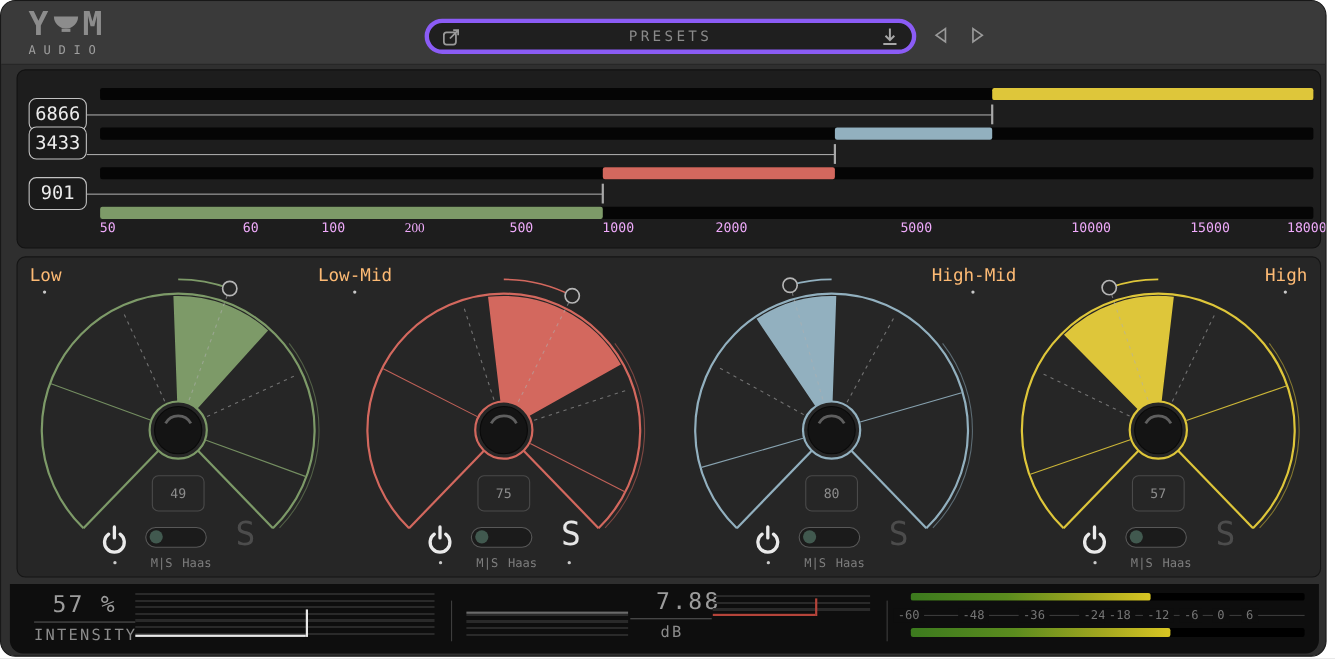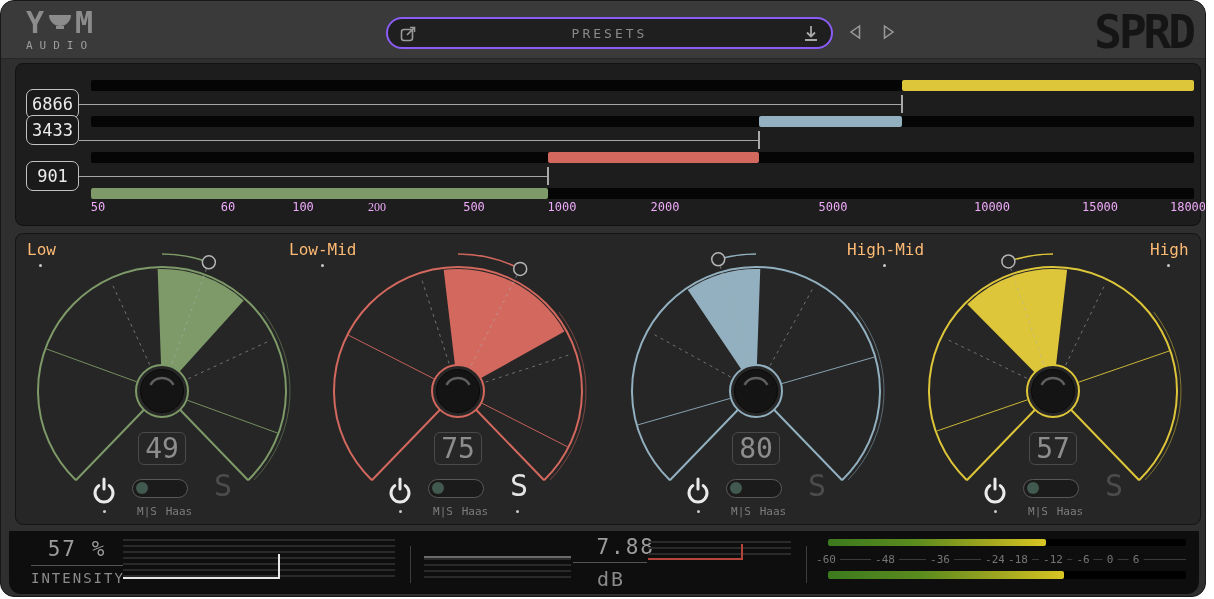--- a/index.html
+++ b/index.html
@@ -5,40 +5,40 @@
   * { margin:0; padding:0; box-sizing:border-box; }
   body { background:#ffffff; font-family:"DejaVu Sans Mono","Liberation Mono",monospace; width:1214px; height:599px; overflow:hidden; }
   .abs { position:absolute; }
   #window { position:absolute; left:0; top:0; width:1206px; height:597px; background:#2f2f2f; border-radius:14px; overflow:hidden; border:1px solid #181818; }
 
   
   #header { position:absolute; left:0; top:0; width:100%; height:58px; background:#3a3a3a; border-bottom:1px solid #262626; }
   .brand { position:absolute; left:25px; top:8px; color:#8f8f8f; }
   .brand-top { display:flex; align-items:flex-start; gap:2px; font-size:30px; font-weight:bold; letter-spacing:1px; color:#8c8c8c; line-height:28px;}
   .brand-sub { font-size:11px; letter-spacing:7px; color:#9f9f9f; margin-top:2px; }
-  .preset-bar { position:absolute; left:385px; top:16px; width:447px; height:32px; background:#1f1f1f; border:2px solid #8b5cf6; border-radius:16px; display:flex; align-items:center; justify-content:space-between; padding:0 12px; cursor:pointer;}
+  .preset-bar { position:absolute; left:385px; top:16px; width:447px; height:32px; background:#1f1f1f; border:4px solid #8b5cf6; border-radius:16px; display:flex; align-items:center; justify-content:space-between; padding:0 12px; cursor:pointer;}
   .preset-label { color:#8a8a8a; font-size:13px; letter-spacing:3px; position:absolute; left:0; right:0; text-align:center; }
   .nav-btn { position:absolute; top:23px; width:18px; height:18px; background:none; border:none; cursor:pointer; }
   #sprd-logo { position:absolute; right:12px; top:4px; font-size:46px; font-weight:800; letter-spacing:-3px; color:#151515; font-family:"DejaVu Sans Mono",monospace; }
 
   
   #band-panel { position:absolute; left:14px; top:62px; width:1186px; height:163px; background:#1d1d1d; border:1px solid #121212; border-radius:8px; }
   #dial-panel { position:absolute; left:14px; top:232px; width:1186px; height:292px; background:#262626; border:1px solid #151515; border-radius:8px; }
 
   .bar-track { position:absolute; height:11px; background:#050505; border-radius:2px; }
   .bar-fill  { position:absolute; height:11px; border-radius:2px; }
   .xover-box { position:absolute; left:10px; width:53px; height:30px; background:#1a1a1a; border:1.5px solid #c2c2c2; border-radius:7px; color:#ececec; font-size:17px; display:flex; align-items:center; justify-content:center; cursor:pointer; }
   .xover-line { position:absolute; height:1px; background:#bdbdbd; opacity:.85; }
   .xover-tick { position:absolute; width:2px; height:18px; background:#a8a8a8; cursor:ew-resize; }
   .axis-label { position:absolute; transform:translateX(-50%); color:#f0abfc; font-size:12px; top:136px; }
 
   .dial-label { position:absolute; top:6px; color:#fdba74; font-size:16px; }
   .dot { position:absolute; width:3px; height:3px; border-radius:50%; background:#c9c9c9; }
   .dial-svg { position:absolute; top:0; width:296px; height:296px; cursor:pointer; }
-  .value-box { position:absolute; top:198px; width:48px; height:33px; border:1px solid #4a4a4a; border-radius:6px; color:#8d8d8d; font-size:28px; display:flex; align-items:center; justify-content:center; cursor:pointer; }
+  .value-box { position:absolute; top:198px; width:48px; height:33px; border:1px solid #4a4a4a; border-radius:6px; color:#8d8d8d; font-size:12px; display:flex; align-items:center; justify-content:center; cursor:pointer; }
   .pwr { position:absolute; top:242px; width:24px; height:30px; cursor:pointer; }
   .toggle { position:absolute; top:245px; width:56px; height:19px; border:1.5px solid #585858; background:#1b1b1b; border-radius:10px; cursor:pointer; }
   .toggle-knob { position:absolute; left:3px; top:2px; width:12px; height:12px; border-radius:50%; background:#41594f; }
   .tgl-label { position:absolute; top:271px; font-size:11px; color:#7d7d7d; transform:translateX(-50%); }
   .solo { position:absolute; top:236px; font-size:30px; cursor:pointer; line-height:32px;}
 
   
   #footer { position:absolute; left:8px; top:530px; width:1190px; height:63px; background:#0e0e0e; border-radius:0 0 12px 12px; }
   .stripes { background:repeating-linear-gradient(180deg,#2a2a2a 0,#2a2a2a 2px,transparent 2px,transparent 6px); }
   .fdivider { position:absolute; width:1px; top:15px; height:37px; background:#3d3d3d; }
@@ -82,21 +82,20 @@
       <svg width="14" height="16" viewBox="0 0 14 16">
         <path d="M11.5 2 L3 8 L11.5 14 Z" fill="none" stroke="#9a9a9a" stroke-width="1.5"></path>
       </svg>
     </button>
     <button class="nav-btn" style="left:879px">
       <svg width="14" height="16" viewBox="0 0 14 16">
         <path d="M2.5 2 L11 8 L2.5 14 Z" fill="none" stroke="#9a9a9a" stroke-width="1.5"></path>
       </svg>
     </button>
 
-    <div id="sprd-logo">SPRD</div>
   </div>
 
   <section id="band-panel">
       <div class="bar-track" style="left: 75px; top: 16px; width: 1103px; position: absolute;"></div>
       <div class="bar-fill" style="left: 886px; top: 16px; width: 292px; background: rgb(222, 198, 58); position: absolute;"></div>
       <div class="bar-track" style="left: 75px; top: 52px; width: 1103px; position: absolute;"></div>
       <div class="bar-fill" style="left: 743px; top: 52px; width: 143px; background: rgb(146, 176, 191); position: absolute;"></div>
       <div class="bar-track" style="left: 75px; top: 88px; width: 1103px; position: absolute;"></div>
       <div class="bar-fill" style="left: 532px; top: 88px; width: 211px; background: rgb(211, 104, 94); position: absolute;"></div>
       <div class="bar-track" style="left: 75px; top: 124px; width: 1103px; position: absolute;"></div>
@@ -261,21 +260,21 @@
     <div class="abs stripes" style="left:114px; top:8px; width:272px; height:40px;"></div>
     <div class="abs" id="intensity-hline" style="top: 46px; height: 2px; background: rgb(232, 232, 232); left: 114px; width: 155.04px;"></div>
     <div class="abs" id="intensity-vline" style="top: 23px; width: 2px; height: 25px; background: rgb(232, 232, 232); left: 269.04px;"></div>
 
     <div class="fdivider" style="left:401px"></div>
 
     <div class="abs stripes" style="left:415px; top:27px; width:147px; height:21px;"></div>
     <div class="abs" style="left:415px; top:25px; width:147px; height:2px; background:#6b6b6b;"></div>
     <div class="abs fval" style="left:556px; top:4px; width:90px; text-align:right;">7.88</div>
     <div class="abs" style="left:564px; top:31px; width:74px; height:1px; background:#555;"></div>
-    <div class="abs flabel" style="left:564px; top:36px; width:76px; text-align:center; font-size:20px;">dB</div>
+    <div class="abs flabel" style="left:564px; top:36px; width:76px; text-align:center; font-size:14px;">dB</div>
     <div class="abs stripes" style="left:639px; top:10px; width:143px; height:17px;"></div>
     <div class="abs" id="gain-redline" style="left: 639px; top: 27px; height: 2px; background: rgb(181, 68, 58); width: 92.95px;"></div>
     <div class="abs" id="gain-redtick" style="top: 13px; width: 2px; height: 16px; background: rgb(181, 68, 58); left: 731.95px;"></div>
 
     <div class="fdivider" style="left:797px"></div>
 
     <div class="meter-bar" style="top:8px; height:7px;">
       <div class="meter-fill" id="meter-fill-l" style="width: 61%;"></div>
     </div>
     <div class="scale-line"></div>

